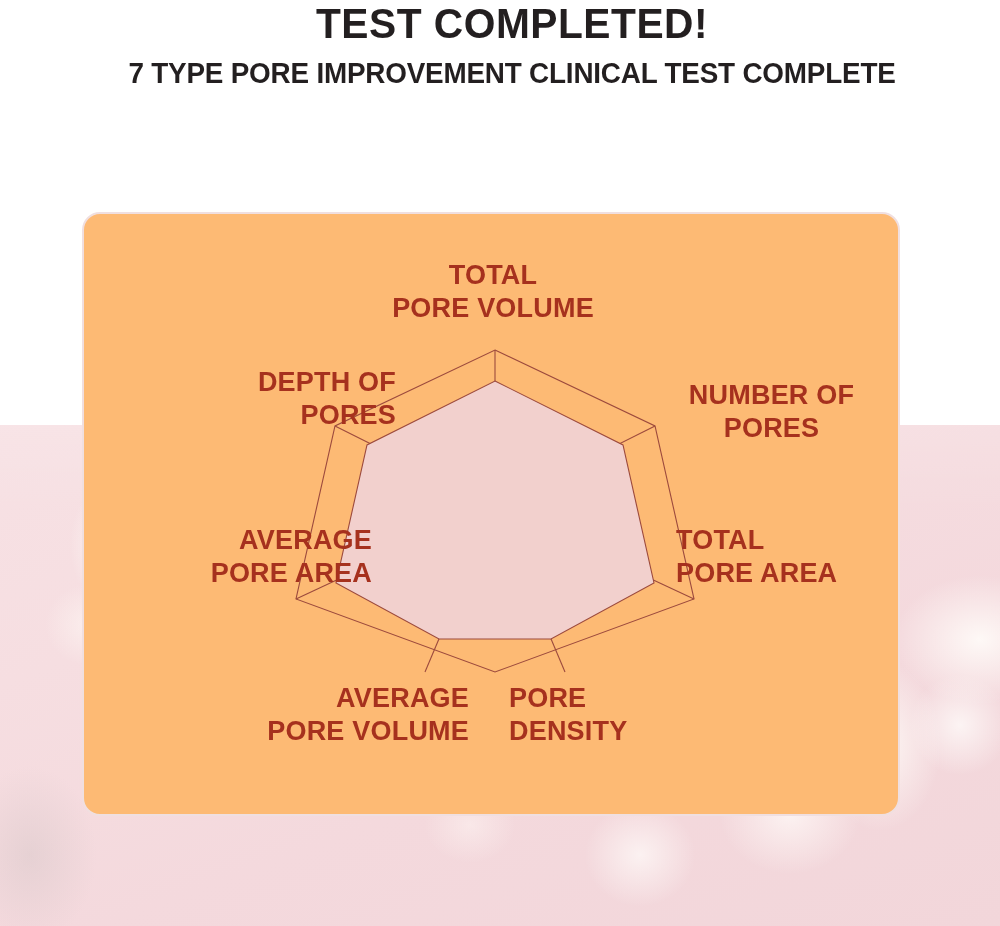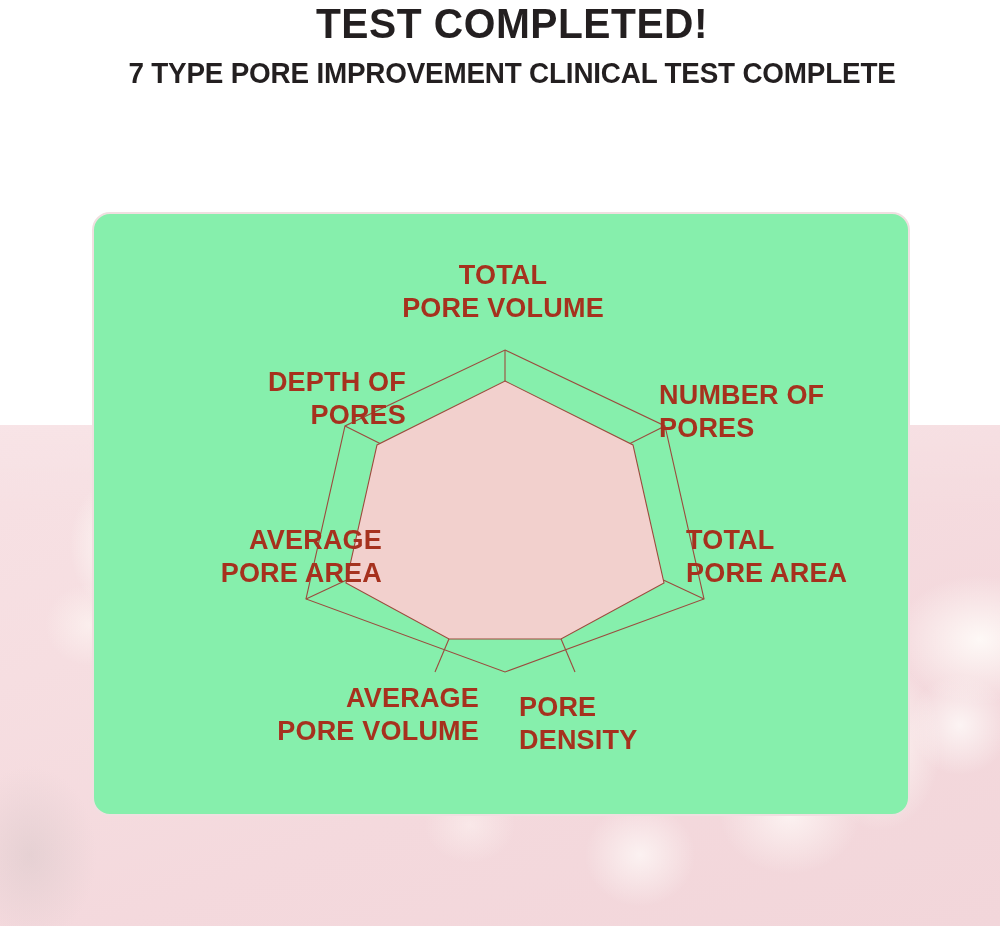--- a/index.html
+++ b/index.html
@@ -74,25 +74,25 @@
     font-weight: bold;
     letter-spacing: -0.2px;
     color: #231f20;
     line-height: 1.05;
     transform: scaleX(0.96);
   }
 
   
   #chart-card {
     position: absolute;
-    left: 92px;
+    left: 82px;
     top: 212px;
     width: 818px;
     height: 604px;
-    background: #86efac;
+    background: #fdba74;
     border: 2px solid #f0dfe0;
     border-radius: 18px;
     box-sizing: border-box;
     z-index: 4;
   }
 
   
   #radar-svg {
     position: absolute;
     left: 0;
@@ -107,23 +107,23 @@
     position: absolute;
     color: #a6311e;
     font-size: 27px;
     font-weight: bold;
     line-height: 1.22;
     letter-spacing: 0.2px;
     white-space: pre-line;
     z-index: 6;
   }
   .lbl-top         { left: 268px; top: 45px;  width: 282px; text-align: center; }
-  .lbl-number      { left: 565px; top: 165px; width: 245px; text-align: left; }
+  .lbl-number      { left: 565px; top: 165px; width: 245px; text-align: center; }
   .lbl-total-area  { left: 592px; top: 310px; width: 240px; text-align: left; }
-  .lbl-density     { left: 425px; top: 468px; width: 200px; text-align: left; margin-top: 9px; }
+  .lbl-density     { left: 425px; top: 468px; width: 200px; text-align: left; }
   .lbl-avg-volume  { left: 100px; top: 468px; width: 285px; text-align: right; }
   .lbl-avg-area    { left: 20px;  top: 310px; width: 268px; text-align: right; }
   .lbl-depth       { left: 40px;  top: 152px; width: 272px; text-align: right; }
 </style>
 </head>
 <body>
 
 <div id="bg-photo"></div>
 <div id="bg-photo-veil"></div>
 

